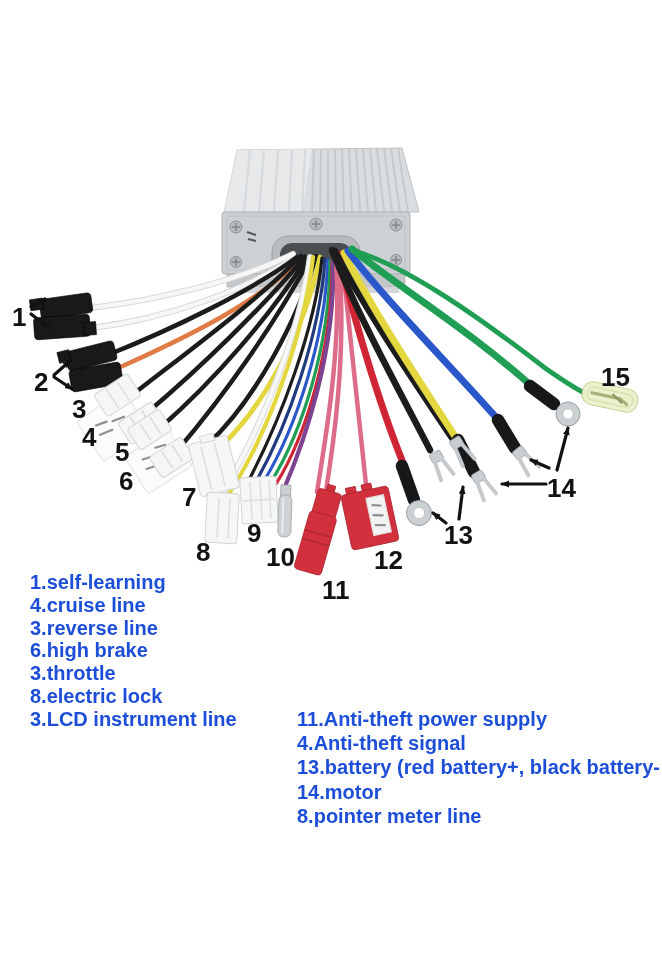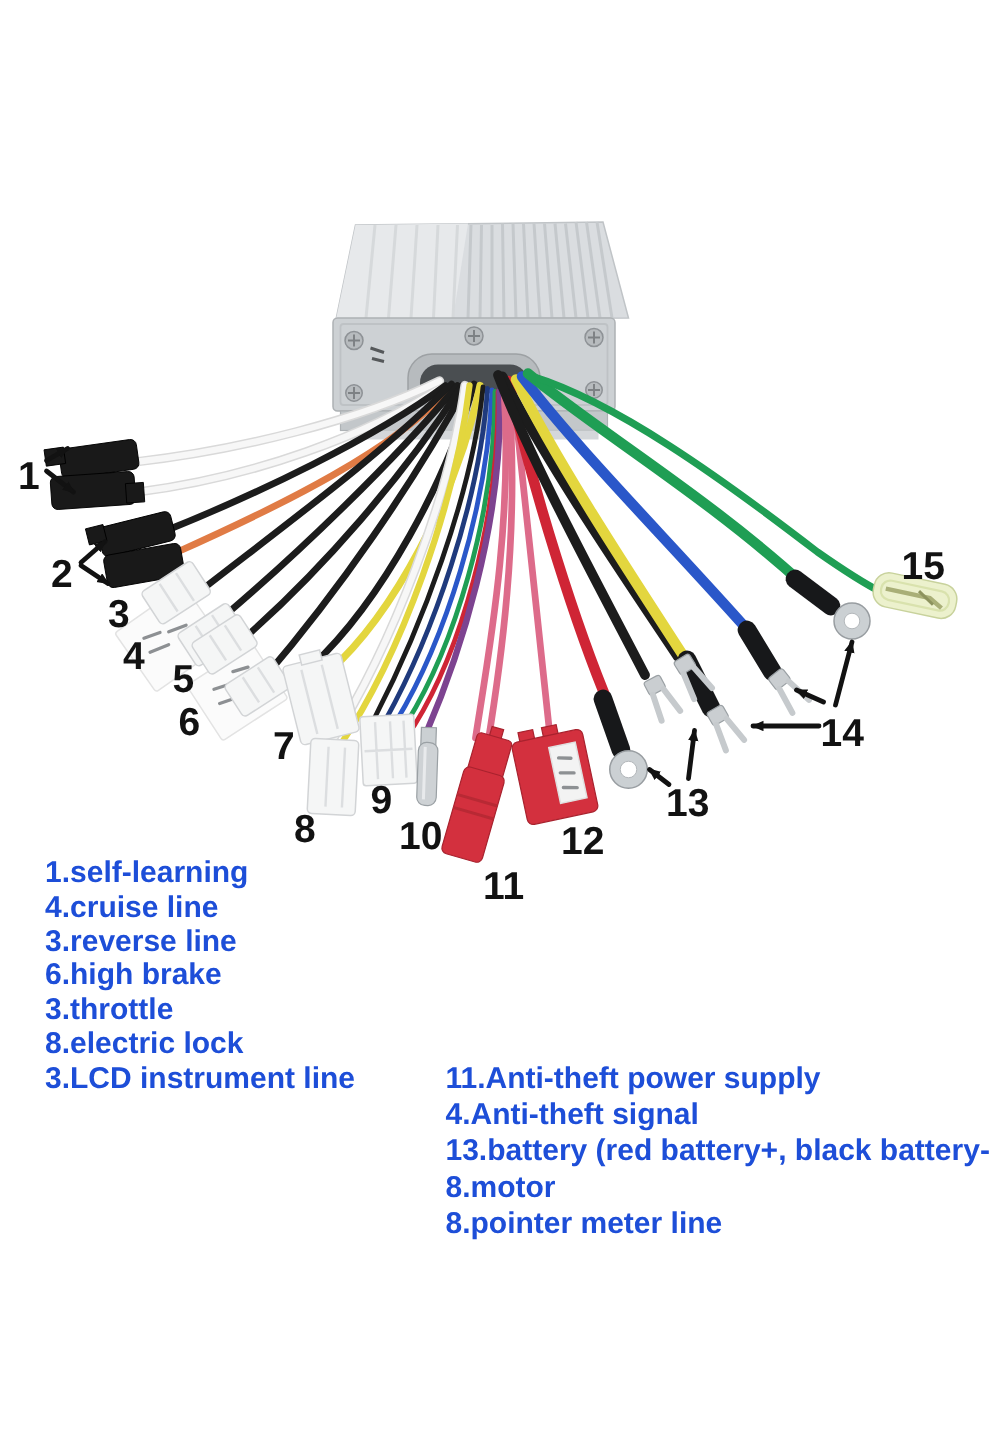--- a/index.html
+++ b/index.html
@@ -288,17 +288,17 @@
   <div>3.reverse line</div>
   <div>6.high brake</div>
   <div>3.throttle</div>
   <div>8.electric lock</div>
   <div>3.LCD instrument line</div>
 </div>
 <div class="legend legend-right">
   <div>11.Anti-theft power supply</div>
   <div>4.Anti-theft signal</div>
   <div>13.battery (red battery+, black battery-</div>
-  <div>8.motor</div>
+  <div>14.motor</div>
   <div>8.pointer meter line</div>
 </div>
 
 </div>
 
 </body></html>

